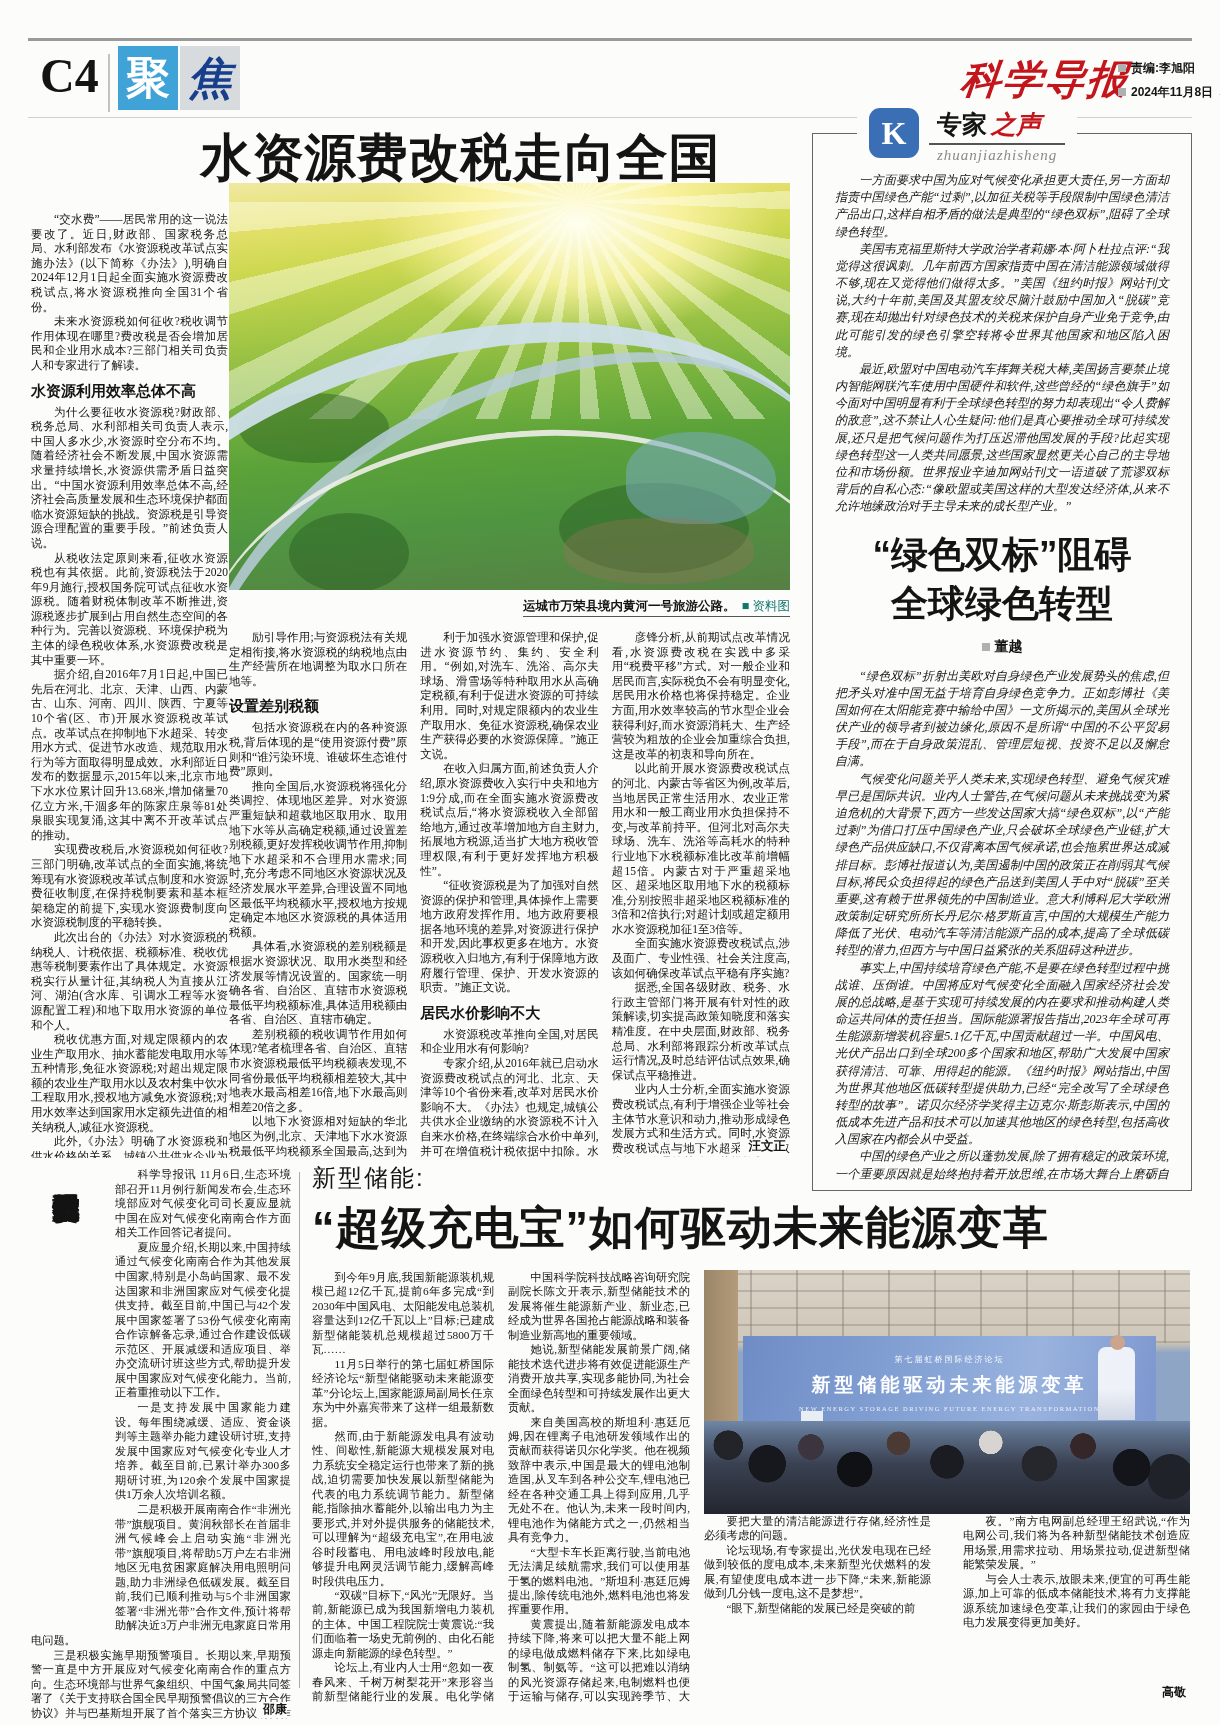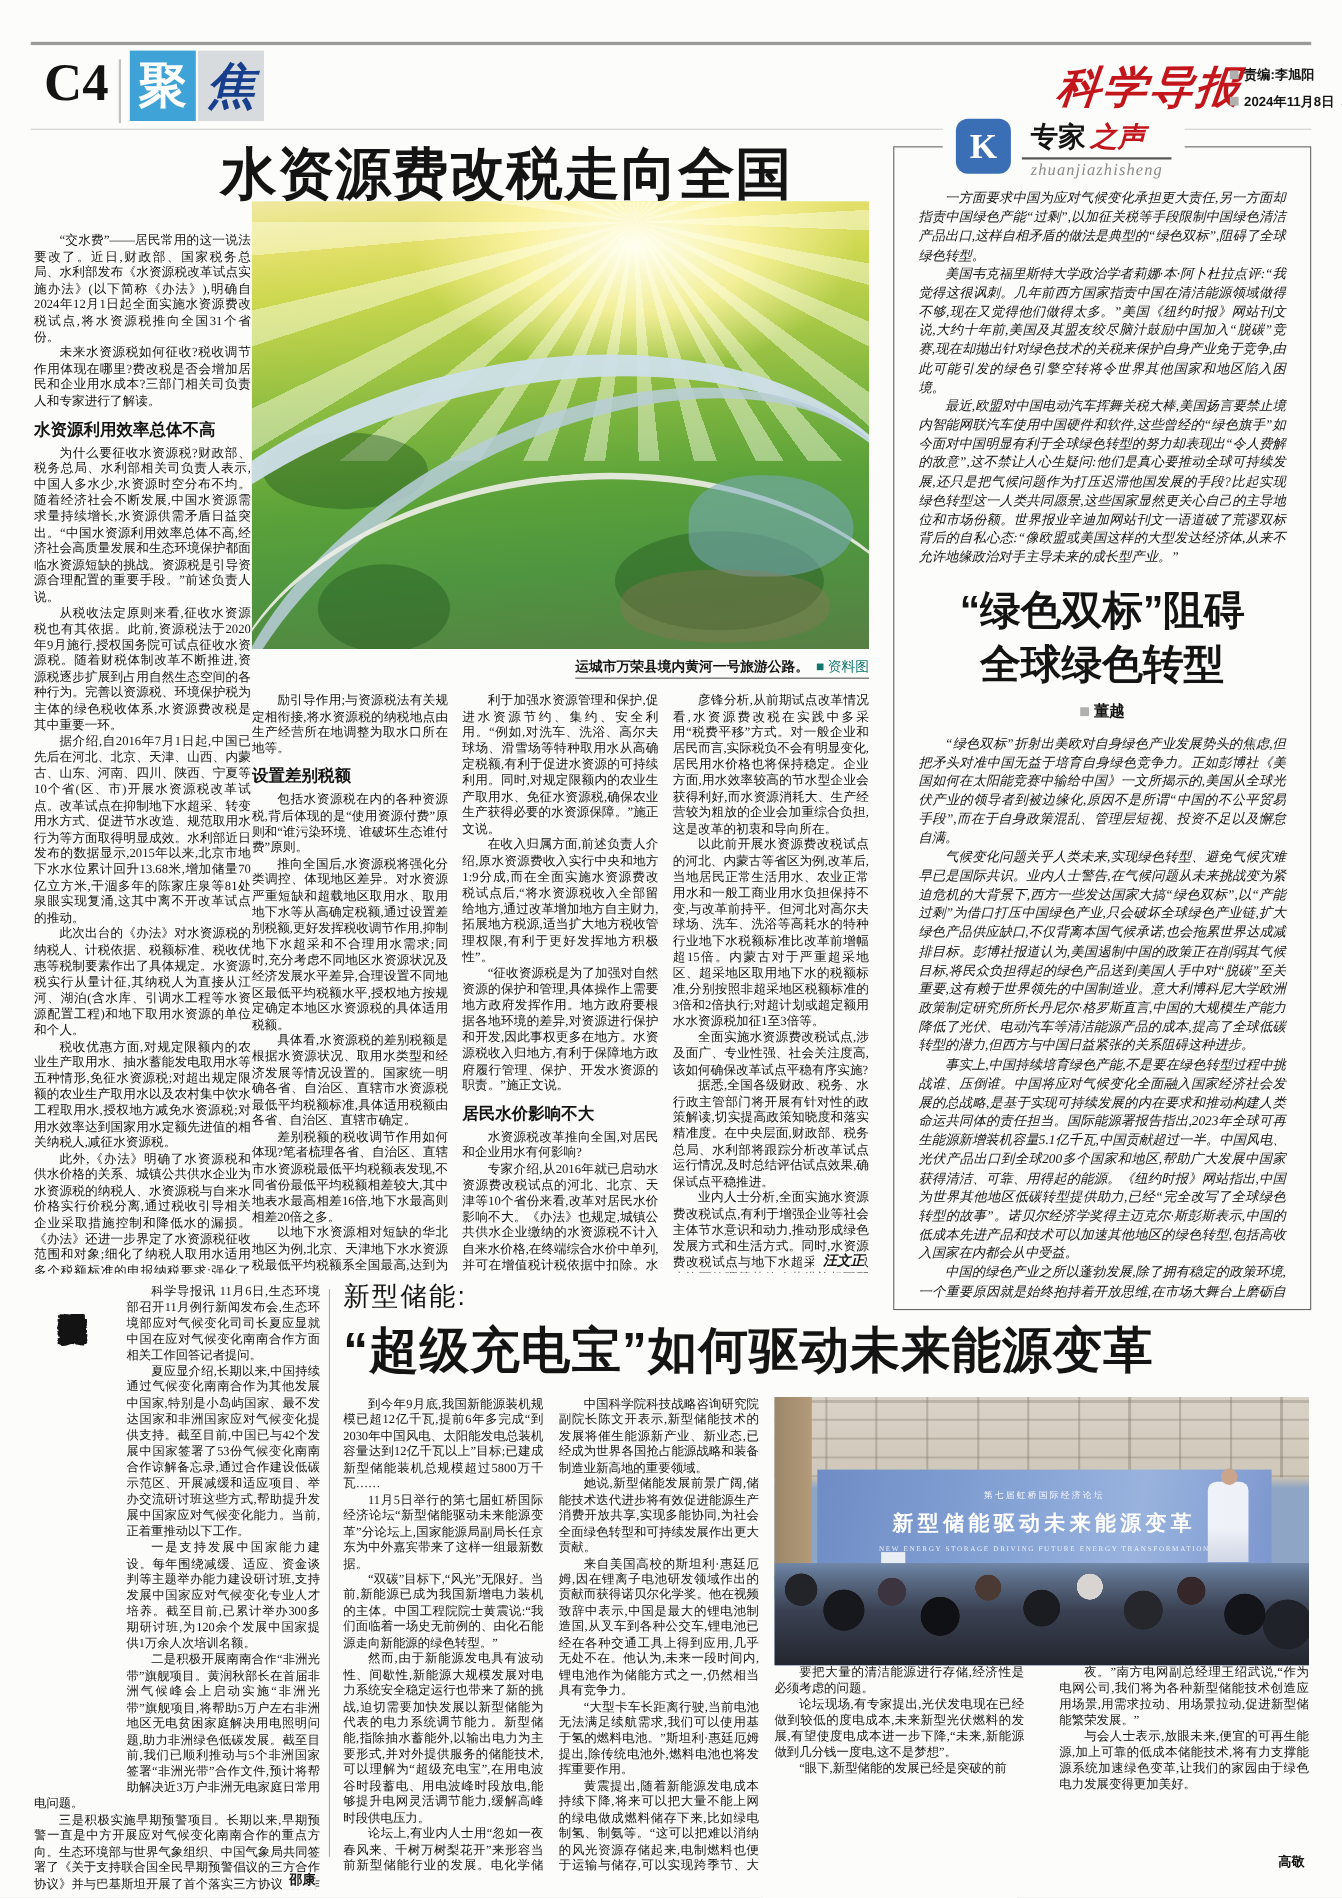--- a/index.html
+++ b/index.html
@@ -44,21 +44,21 @@
   .p3{left:60px;top:330px;width:120px;height:80px;}
   .pond{position:absolute;right:14px;bottom:66px;width:150px;height:92px;border-radius:50% 60% 55% 45%;
         background:rgba(122,172,192,.55);}
   .garden{position:absolute;right:36px;bottom:6px;width:190px;height:66px;border-radius:45%;
         background:rgba(148,118,88,.35);}
   .caption-main{position:absolute;left:229px;top:598px;width:561px;text-align:right;font-size:12.5px;font-weight:bold;}
   .cap-line{border-bottom:1px solid #555;padding-bottom:3px;}
   .credit{color:#0f766e;font-weight:normal;}
   .cols-row{position:absolute;left:229px;top:630px;width:561px;height:527px;display:flex;gap:13px;}
   .cols-row .mcol{flex:1;overflow:hidden;font-size:11.5px;line-height:1.27;position:relative;}
-  .author-main{position:absolute;right:4px;bottom:2px;font-weight:bold;font-size:12.5px;background:#fcfcfa;padding-left:8px;font-style:italic;}
+  .author-main{position:absolute;right:4px;bottom:2px;font-weight:bold;font-size:12.5px;background:#fcfcfa;padding-left:8px;}
   
   .expert-box{position:absolute;left:812px;top:133px;width:378px;height:1056px;border:1px solid #666;}
   .expert-logo{position:absolute;top:-26px;left:44px;background:#fcfcfa;display:flex;align-items:flex-start;
                padding:0 12px;gap:10px;}
   .klogo{width:50px;height:50px;background:#3b6fb5;border-radius:11px;color:#fff;display:flex;align-items:center;
          justify-content:center;font-size:32px;font-weight:900;font-family:"Liberation Serif",serif;}
   .etitle{font-size:25px;font-weight:900;border-bottom:2px solid #555;padding:0 8px 2px;white-space:nowrap;}
   .t-red{color:#c3161c;font-style:italic;margin-left:4px;}
   .epinyin{font-style:italic;color:#8a8a8a;font-size:15px;letter-spacing:1px;padding:2px 8px 0;}
   .expert-body{padding:38px 22px 0;height:1010px;overflow:hidden;}
@@ -144,20 +144,21 @@
   <div class="main-col1">
     <div>
         <p class="para">“交水费”——居民常用的这一说法要改了。近日,财政部、国家税务总局、水利部发布《水资源税改革试点实施办法》(以下简称《办法》),明确自2024年12月1日起全面实施水资源费改税试点,将水资源税推向全国31个省份。</p>
         <p class="para">未来水资源税如何征收?税收调节作用体现在哪里?费改税是否会增加居民和企业用水成本?三部门相关司负责人和专家进行了解读。</p>
       </div>
     <h3 class="subhead">水资源利用效率总体不高</h3>
     <div>
         <p class="para">为什么要征收水资源税?财政部、税务总局、水利部相关司负责人表示,中国人多水少,水资源时空分布不均。随着经济社会不断发展,中国水资源需求量持续增长,水资源供需矛盾日益突出。“中国水资源利用效率总体不高,经济社会高质量发展和生态环境保护都面临水资源短缺的挑战。资源税是引导资源合理配置的重要手段。”前述负责人说。</p>
         <p class="para">从税收法定原则来看,征收水资源税也有其依据。此前,资源税法于2020年9月施行,授权国务院可试点征收水资源税。随着财税体制改革不断推进,资源税逐步扩展到占用自然生态空间的各种行为。完善以资源税、环境保护税为主体的绿色税收体系,水资源费改税是其中重要一环。</p>
         <p class="para">据介绍,自2016年7月1日起,中国已先后在河北、北京、天津、山西、内蒙古、山东、河南、四川、陕西、宁夏等10个省(区、市)开展水资源税改革试点。改革试点在抑制地下水超采、转变用水方式、促进节水改造、规范取用水行为等方面取得明显成效。水利部近日发布的数据显示,2015年以来,北京市地下水水位累计回升13.68米,增加储量70亿立方米,干涸多年的陈家庄泉等81处泉眼实现复涌,这其中离不开改革试点的推动。</p>
+        <p class="para">实现费改税后,水资源税如何征收?三部门明确,改革试点的全面实施,将统筹现有水资源税改革试点制度和水资源费征收制度,在保持税制要素和基本框架稳定的前提下,实现水资源费制度向水资源税制度的平稳转换。</p>
         <p class="para">此次出台的《办法》对水资源税的纳税人、计税依据、税额标准、税收优惠等税制要素作出了具体规定。水资源税实行从量计征,其纳税人为直接从江河、湖泊(含水库、引调水工程等水资源配置工程)和地下取用水资源的单位和个人。</p>
         <p class="para">税收优惠方面,对规定限额内的农业生产取用水、抽水蓄能发电取用水等五种情形,免征水资源税;对超出规定限额的农业生产取用水以及农村集中饮水工程取用水,授权地方减免水资源税;对用水效率达到国家用水定额先进值的相关纳税人,减征水资源税。</p>
         <p class="para">此外,《办法》明确了水资源税和供水价格的关系、城镇公共供水企业为水资源税的纳税人、水资源税与自来水价格实行价税分离,通过税收引导相关企业采取措施控制和降低水的漏损。《办法》还进一步界定了水资源税征收范围和对象;细化了纳税人取用水适用多个税额标准的申报纳税要求;强化了税收优惠政策的正向激</p>
       </div>
   </div>
 
   <div class="photo-main">
     <div class="rays"></div>
     <div class="patch p1"></div>
     <div class="patch p2"></div>
@@ -254,22 +255,22 @@
 
   <div class="bottom-vrule"></div>
 
   <div class="storage">
     <div class="kicker">新型储能:</div>
     <h2 class="storage-title">“超级充电宝”如何驱动未来能源变革</h2>
     <div class="storage-body">
       <div class="scol">
           <p class="para">到今年9月底,我国新能源装机规模已超12亿千瓦,提前6年多完成“到2030年中国风电、太阳能发电总装机容量达到12亿千瓦以上”目标;已建成新型储能装机总规模超过5800万千瓦……</p>
           <p class="para">11月5日举行的第七届虹桥国际经济论坛“新型储能驱动未来能源变革”分论坛上,国家能源局副局长任京东为中外嘉宾带来了这样一组最新数据。</p>
+          <p class="para">然而,由于新能源发电具有波动性、间歇性,新能源大规模发展对电力系统安全稳定运行也带来了新的挑战,迫切需要加快发展以新型储能为代表的电力系统调节能力。新型储能,指除抽水蓄能外,以输出电力为主要形式,并对外提供服务的储能技术,可以理解为“超级充电宝”,在用电波谷时段蓄电、用电波峰时段放电,能够提升电网灵活调节能力,缓解高峰时段供电压力。</p>
           <p class="para">“双碳”目标下,“风光”无限好。当前,新能源已成为我国新增电力装机的主体。中国工程院院士黄震说:“我们面临着一场史无前例的、由化石能源走向新能源的绿色转型。”</p>
-          <p class="para">然而,由于新能源发电具有波动性、间歇性,新能源大规模发展对电力系统安全稳定运行也带来了新的挑战,迫切需要加快发展以新型储能为代表的电力系统调节能力。新型储能,指除抽水蓄能外,以输出电力为主要形式,并对外提供服务的储能技术,可以理解为“超级充电宝”,在用电波谷时段蓄电、用电波峰时段放电,能够提升电网灵活调节能力,缓解高峰时段供电压力。</p>
           <p class="para">论坛上,有业内人士用“忽如一夜春风来、千树万树梨花开”来形容当前新型储能行业的发展。电化学储能、机械储能、化学类储能等新型储能技术遍地开花,储能行业迎来快速发展阶段。</p>
         </div>
       <div class="scol">
           <p class="para">中国科学院科技战略咨询研究院副院长陈文开表示,新型储能技术的发展将催生能源新产业、新业态,已经成为世界各国抢占能源战略和装备制造业新高地的重要领域。</p>
           <p class="para">她说,新型储能发展前景广阔,储能技术迭代进步将有效促进能源生产消费开放共享,实现多能协同,为社会全面绿色转型和可持续发展作出更大贡献。</p>
           <p class="para">来自美国高校的斯坦利·惠廷厄姆,因在锂离子电池研发领域作出的贡献而获得诺贝尔化学奖。他在视频致辞中表示,中国是最大的锂电池制造国,从叉车到各种公交车,锂电池已经在各种交通工具上得到应用,几乎无处不在。他认为,未来一段时间内,锂电池作为储能方式之一,仍然相当具有竞争力。</p>
           <p class="para">“大型卡车长距离行驶,当前电池无法满足续航需求,我们可以使用基于氢的燃料电池。”斯坦利·惠廷厄姆提出,除传统电池外,燃料电池也将发挥重要作用。</p>
           <p class="para">黄震提出,随着新能源发电成本持续下降,将来可以把大量不能上网的绿电做成燃料储存下来,比如绿电制氢、制氨等。“这可以把难以消纳的风光资源存储起来,电制燃料也便于运输与储存,可以实现跨季节、大规模储能与广域共享,成为燃料脱碳的重要途径。”他说。</p>
         </div>
       <div class="sright">

